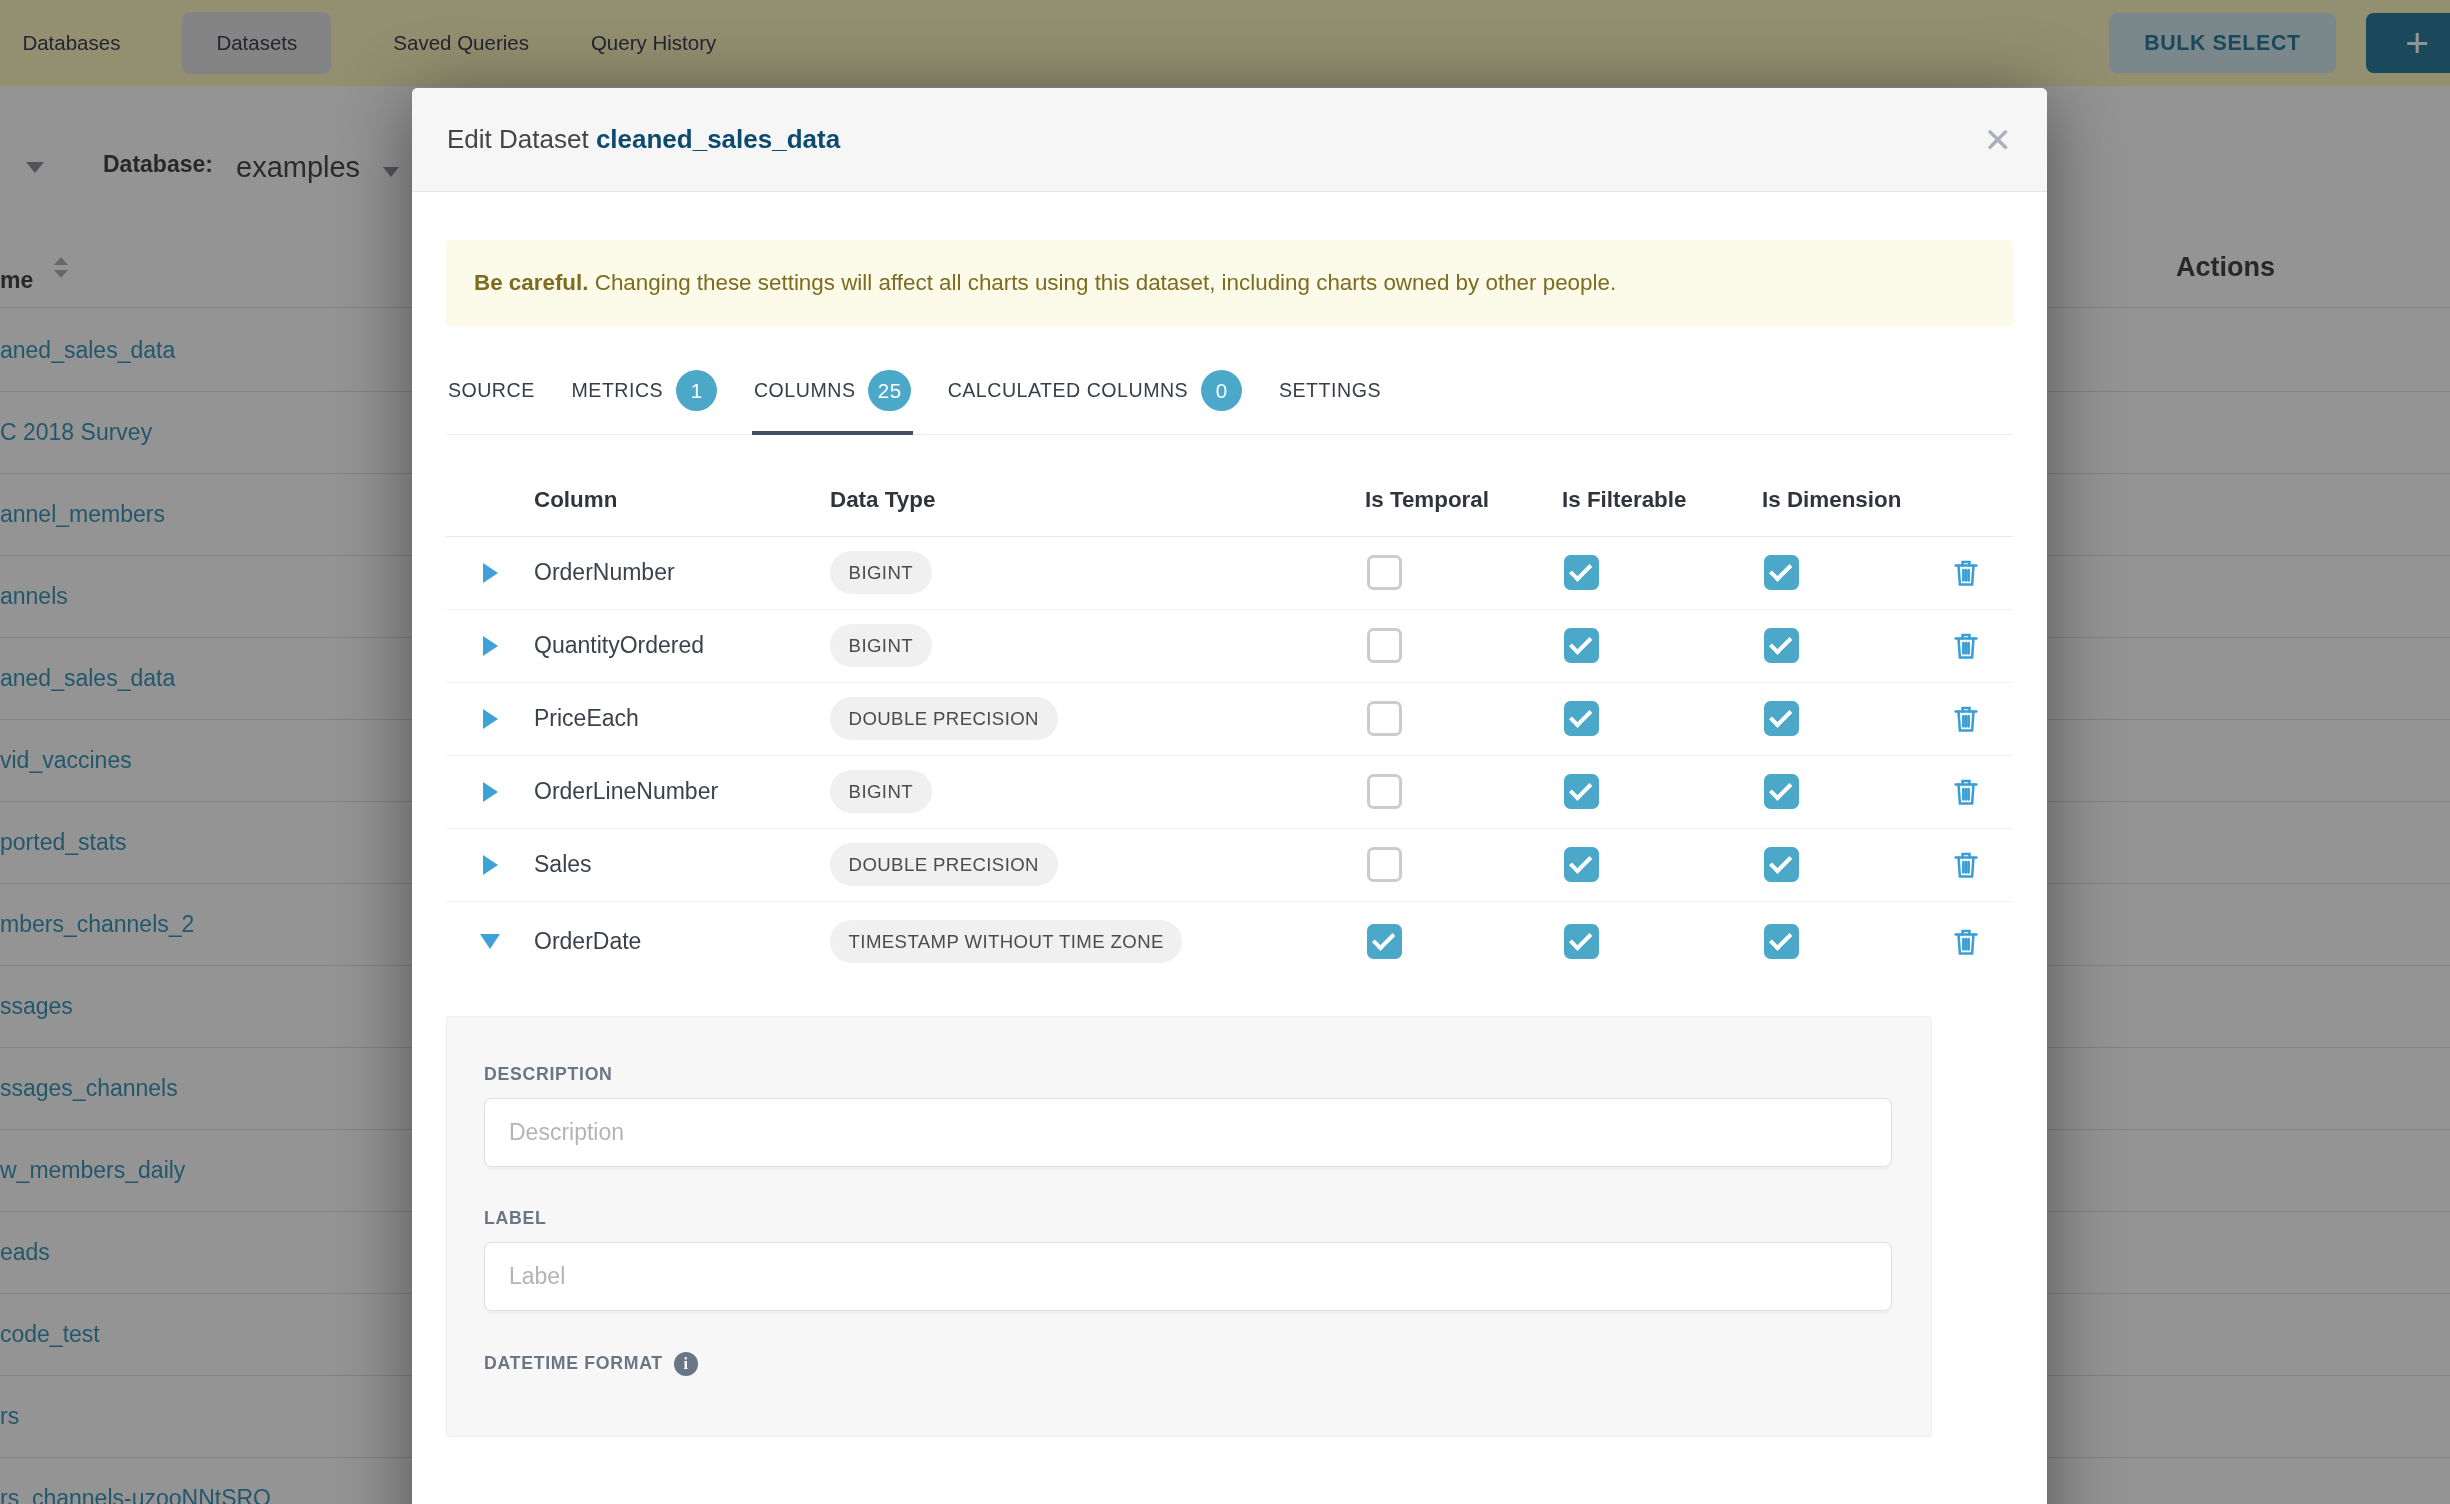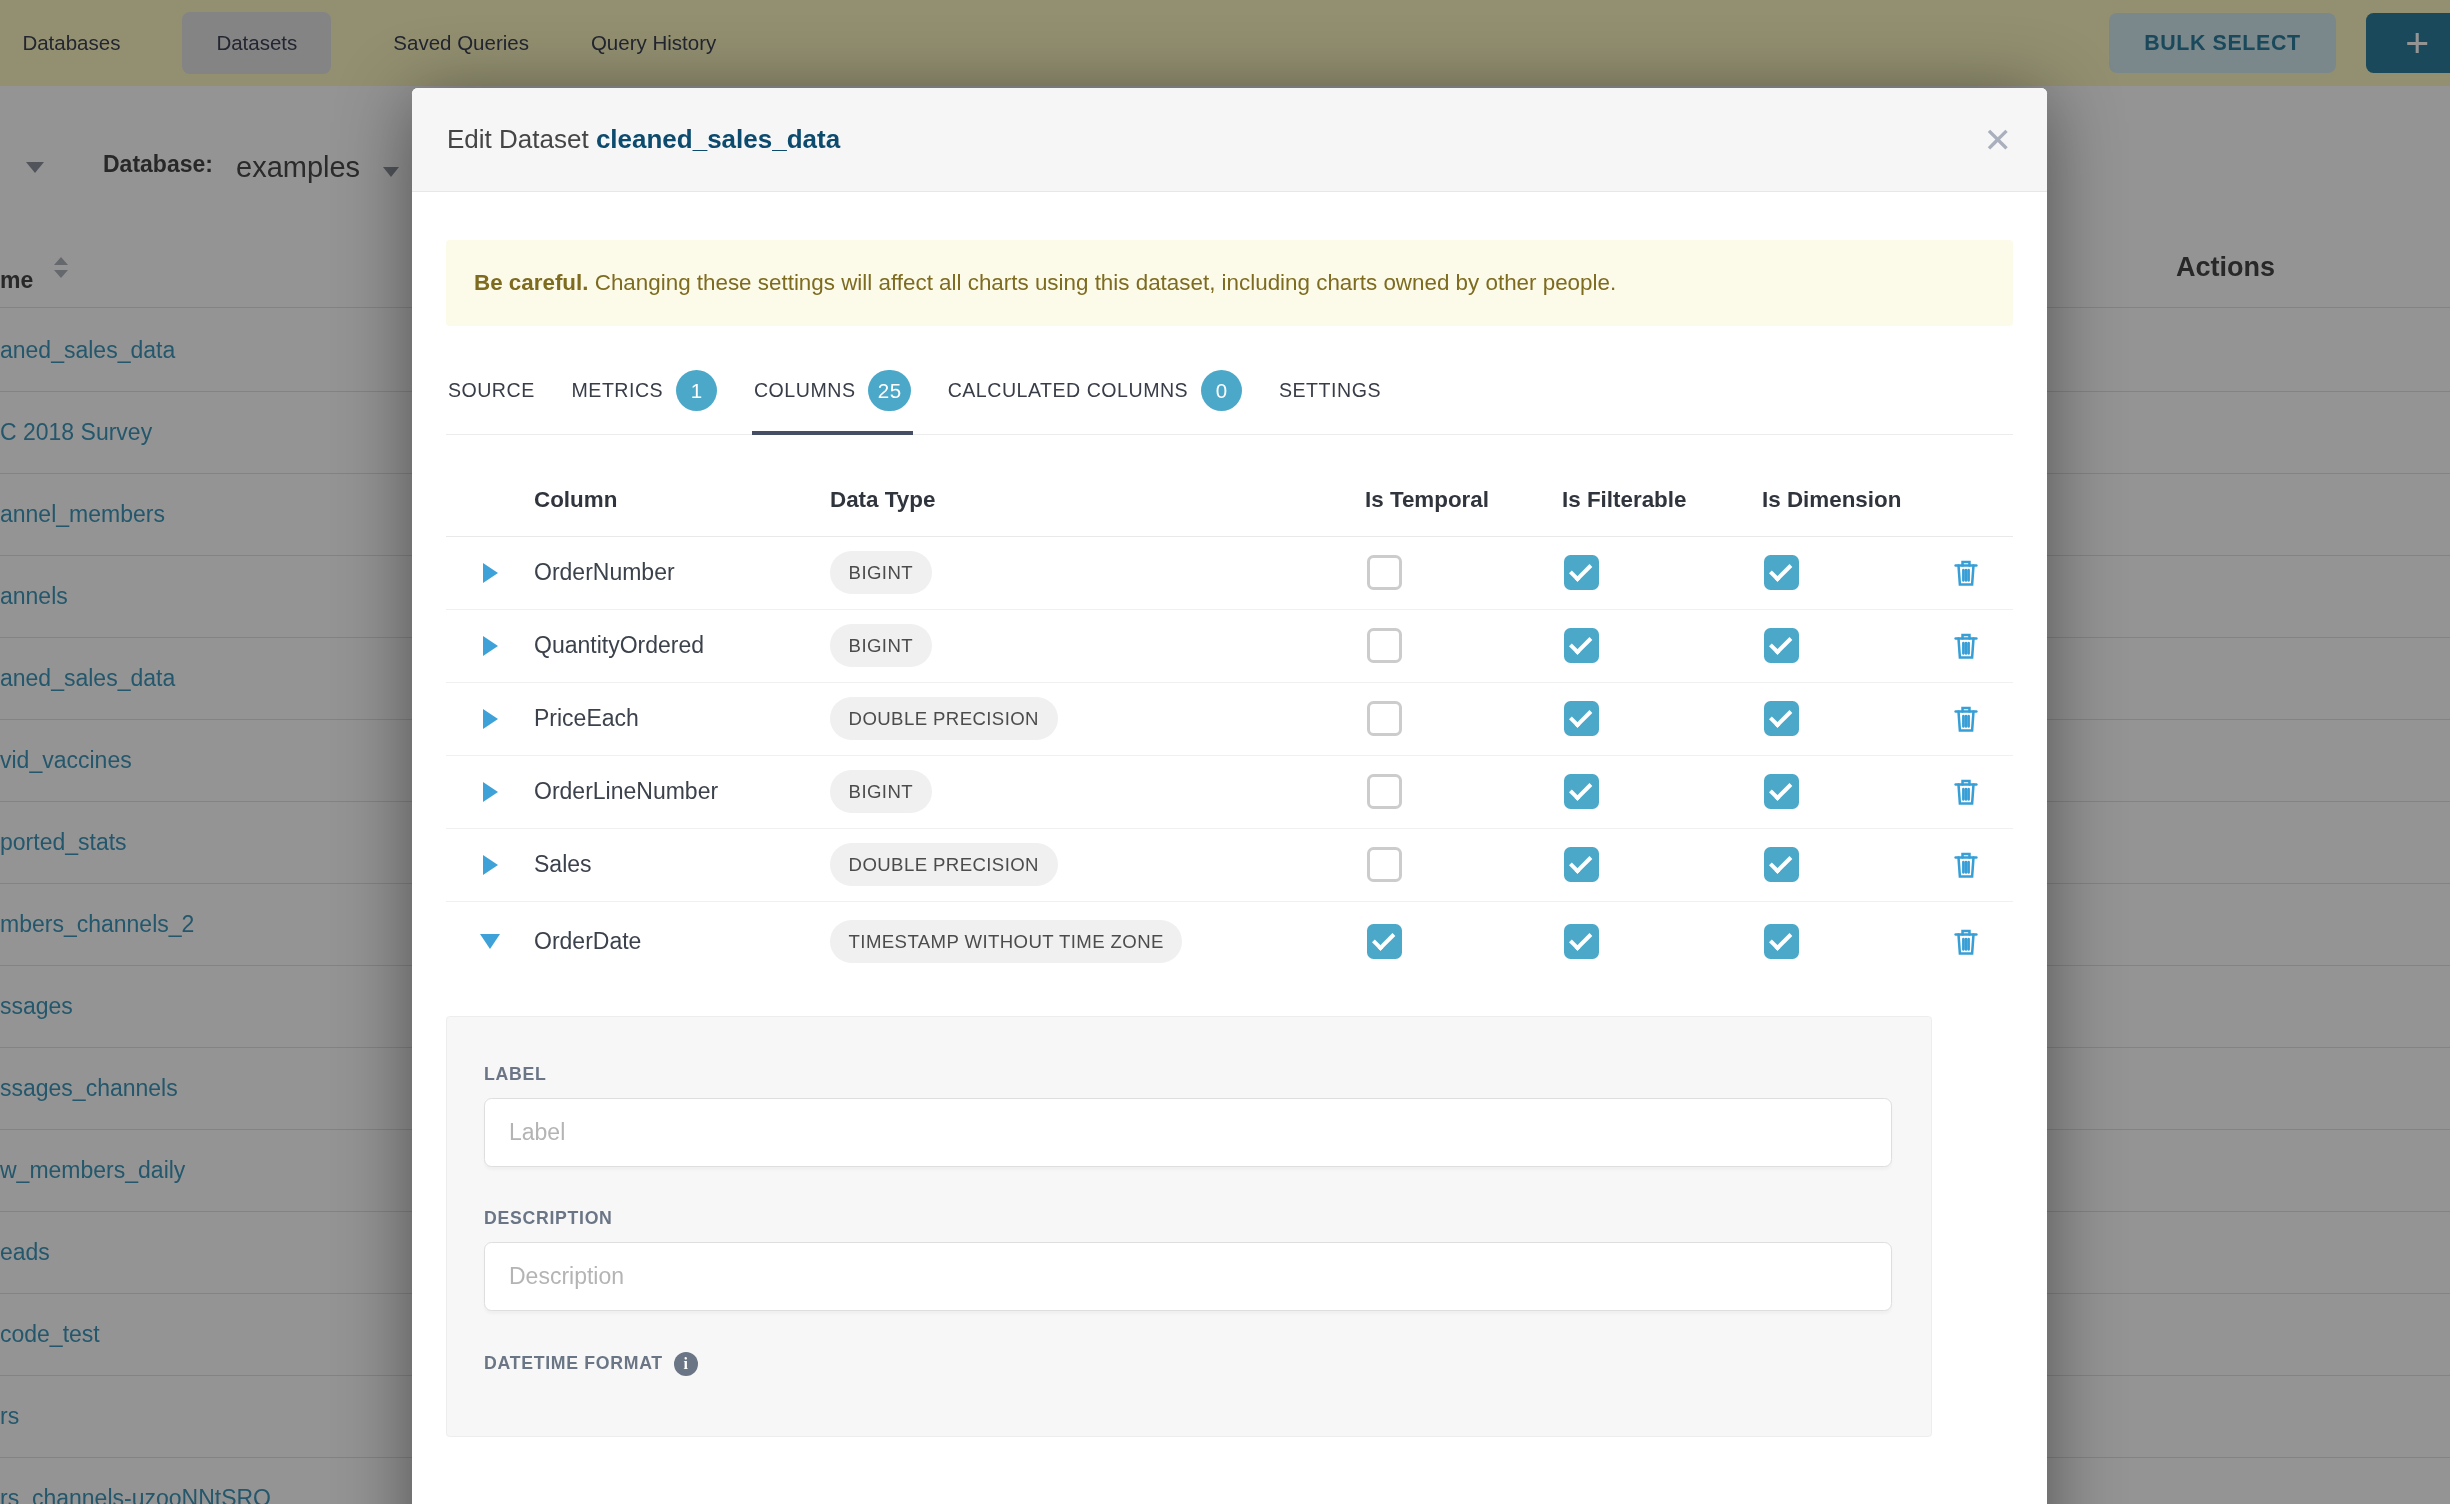--- a/index.html
+++ b/index.html
@@ -367,29 +367,29 @@
               <path d="M5.5 6.5l1.2 16.5h10.6L18.5 6.5"></path>
               <path d="M9.7 10.5v9M12 10.5v9M14.3 10.5v9"></path>
             </svg>
         </span>
       </div>
     </div>
 
     <div class="expand-panel">
       <div class="field">
         <div class="field-label">
+          <span>DESCRIPTION</span>
+        </div>
+        <input type="text" placeholder="Description" style="">
+      </div>
+      <div class="field">
+        <div class="field-label">
           <span>LABEL</span>
         </div>
         <input type="text" placeholder="Label" style="">
-      </div>
-      <div class="field">
-        <div class="field-label">
-          <span>DESCRIPTION</span>
-        </div>
-        <input type="text" placeholder="Description" style="">
       </div>
       <div class="field">
         <div class="field-label">
           <span>DATETIME FORMAT</span>
           <span class="info-icon">i</span>
         </div>
       </div>
     </div>
   </div>
 </div>

